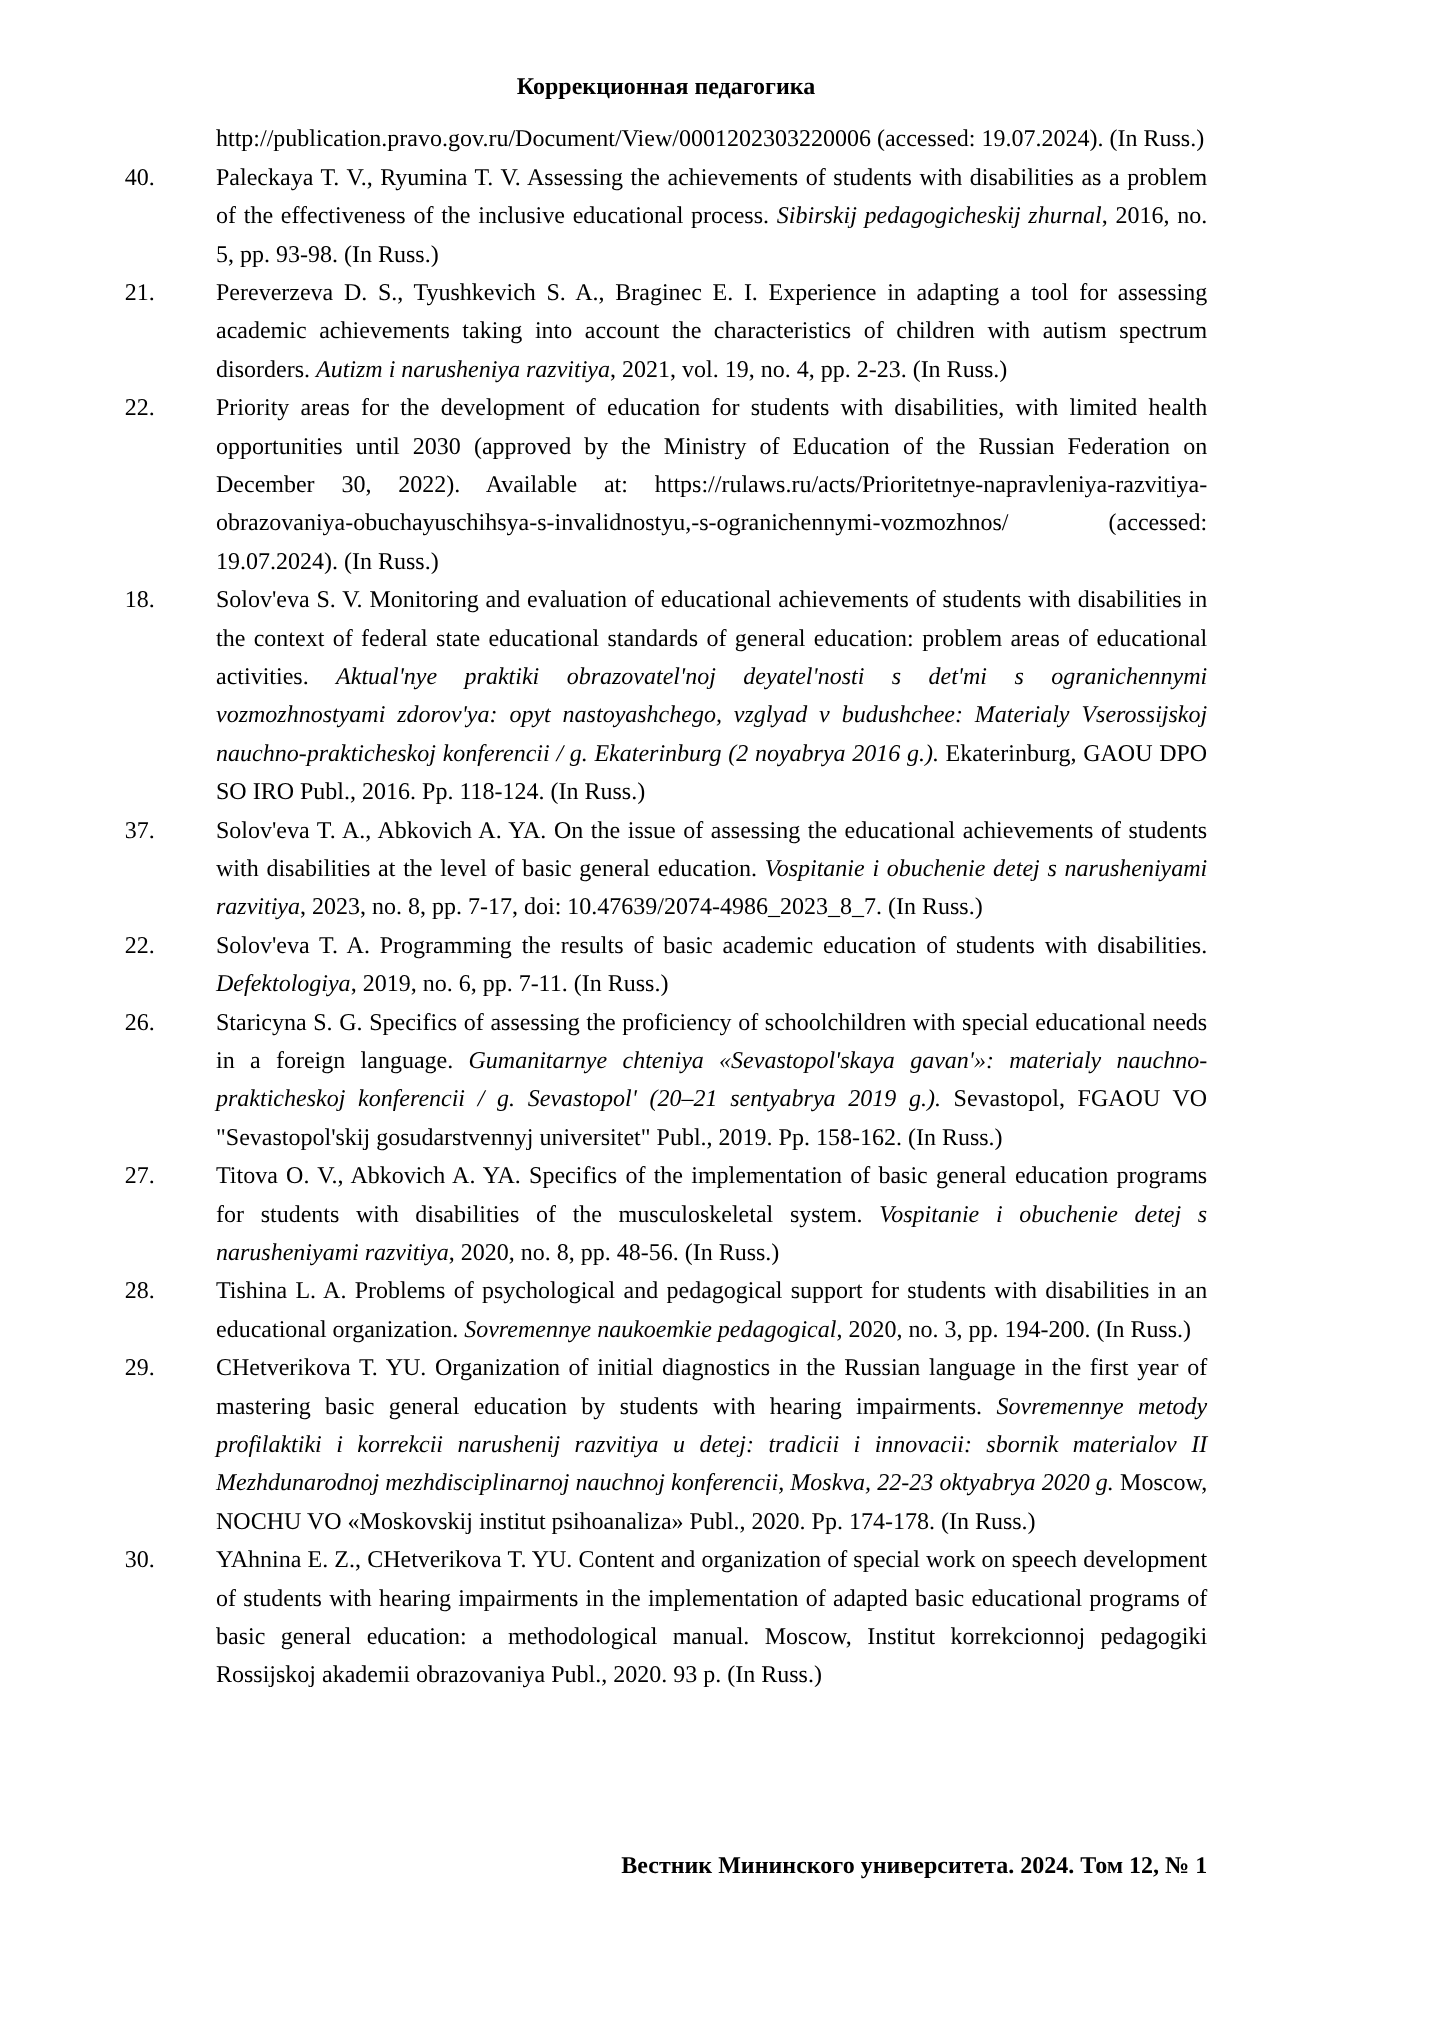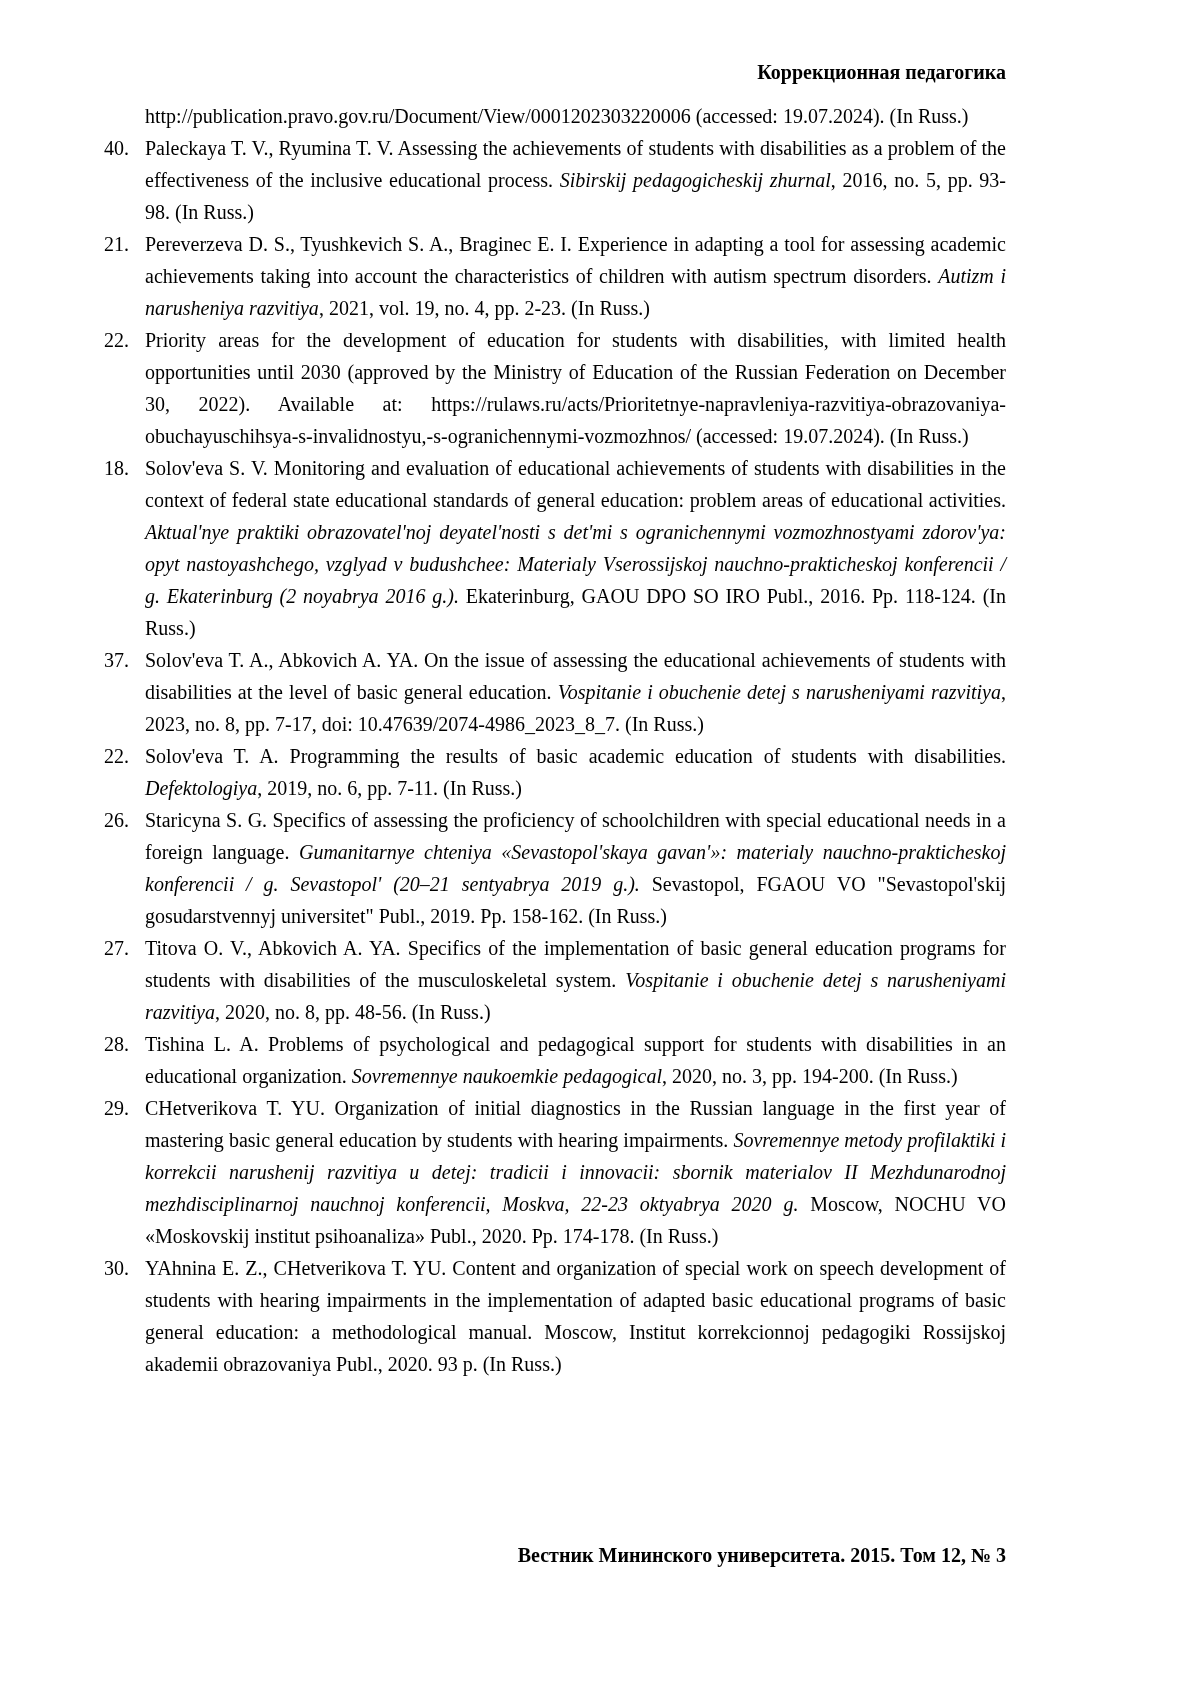--- a/index.html
+++ b/index.html
@@ -16,21 +16,21 @@
     font-family: "Liberation Serif", serif;
     font-size: 20px;
     line-height: 32px;
     overflow: hidden;
   }
   .running-header {
     position: absolute;
     top: 56px;
     left: 104px;
     right: 194px;
-    text-align: right;
+    text-align: center;
     font-weight: bold;
   }
   .content {
     position: absolute;
     top: 100px;
     left: 104px;
     width: 902px;
   }
   .ref {
     position: relative;
@@ -38,20 +38,21 @@
   }
   .ref .num {
     position: absolute;
     left: 0;
     top: 0;
     width: 38px;
   }
   .ref .body {
     text-align: justify;
     text-justify: inter-word;
+    margin-left: 35px;
   }
   .ref .body i {
     font-style: italic;
   }
   .journal-footer {
     position: absolute;
     left: 104px;
     right: 194px;
     bottom: 126px;
     text-align: right;
@@ -108,14 +109,14 @@
       <div class="ref">
         <span class="num">29.</span>
         <div class="body"><span>CHetverikova T. YU. Organization of initial diagnostics in the Russian language in the first year of mastering basic general education by students with hearing impairments. </span><i>Sovremennye metody profilaktiki i korrekcii narushenij razvitiya u detej: tradicii i innovacii: sbornik materialov II Mezhdunarodnoj mezhdisciplinarnoj nauchnoj konferencii, Moskva, 22-23 oktyabrya 2020 g.</i><span> Moscow, NOCHU VO «Moskovskij institut psihoanaliza» Publ., 2020. Pp. 174-178. (In Russ.)</span></div>
       </div>
       <div class="ref">
         <span class="num">30.</span>
         <div class="body"><span>YAhnina E. Z., CHetverikova T. YU. Content and organization of special work on speech development of students with hearing impairments in the implementation of adapted basic educational programs of basic general education: a methodological manual. Moscow, Institut korrekcionnoj pedagogiki Rossijskoj akademii obrazovaniya Publ., 2020. 93 p. (In Russ.)</span></div>
       </div>
     </div>
 
-  <div class="journal-footer">Вестник Мининского университета. 2015. Том 12, № 3</div>
+  <div class="journal-footer">Вестник Мининского университета. 2024. Том 12, № 1</div>
 </div>
 
 </body></html>

